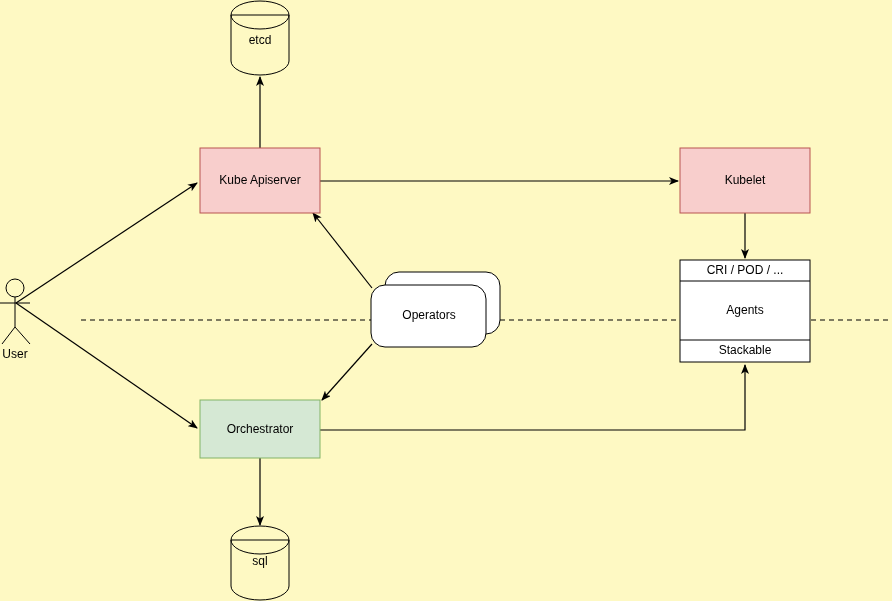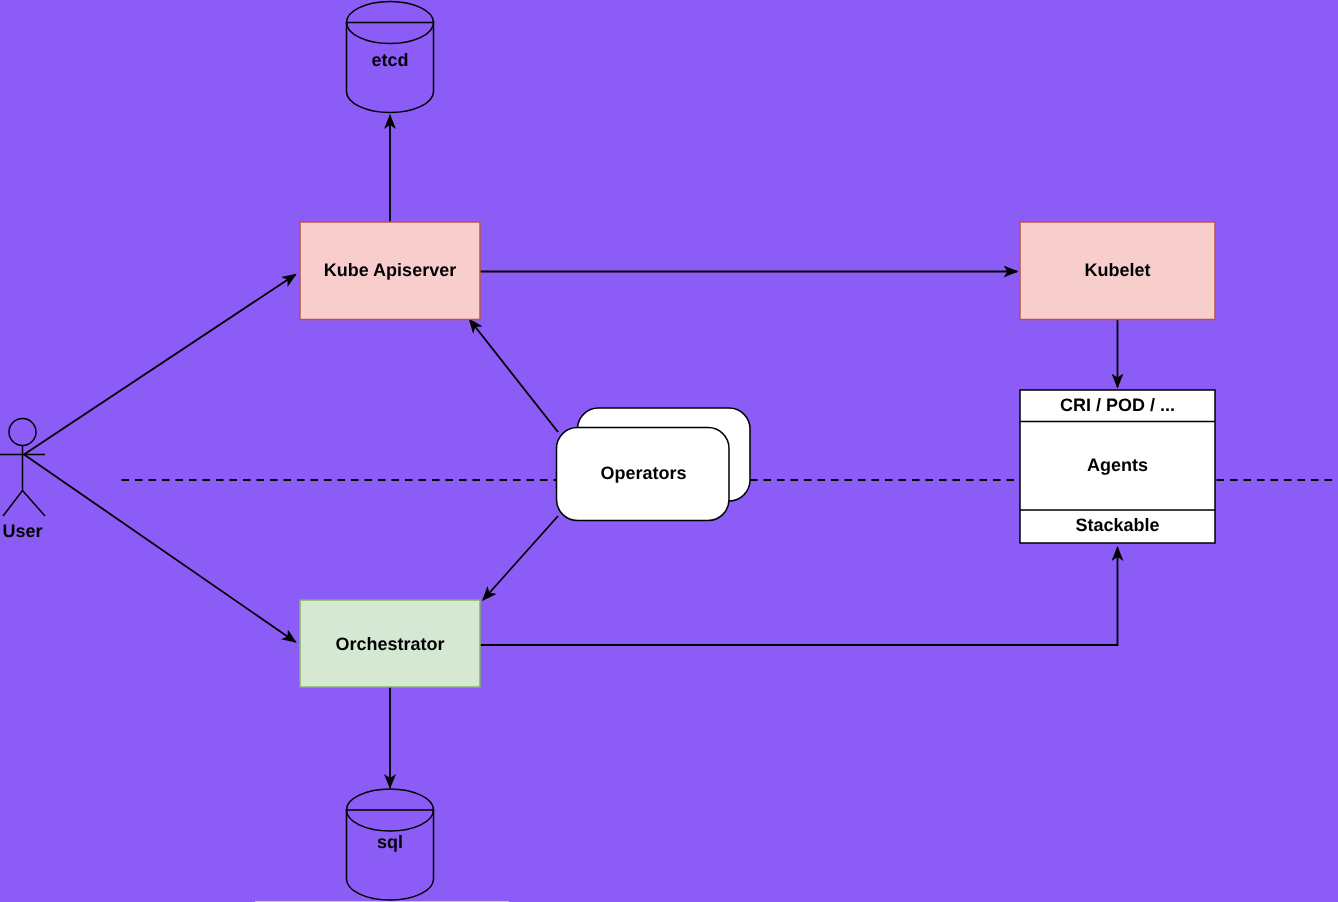--- a/index.html
+++ b/index.html
@@ -8,23 +8,22 @@
     padding: 0;
     background: #ffffff;
   }
   body {
     font-family: "Liberation Sans", sans-serif;
   }
   #canvas {
     position: relative;
     width: 892px;
     height: 601px;
-    background: #8b5cf6;
+    background: #fef9c3;
     overflow: hidden;
-    font-weight: bold;
   }
   #diagram-svg {
     position: absolute;
     top: 0;
     left: 0;
     width: 892px;
     height: 601px;
   }
   .node-label {
     font-family: "Liberation Sans", sans-serif;

